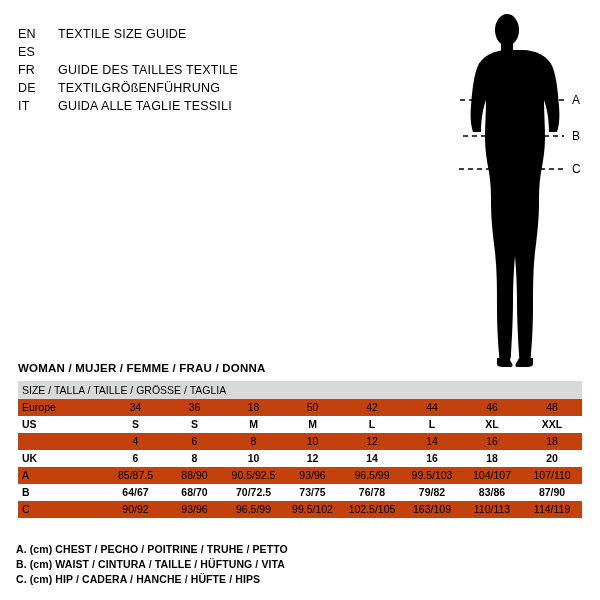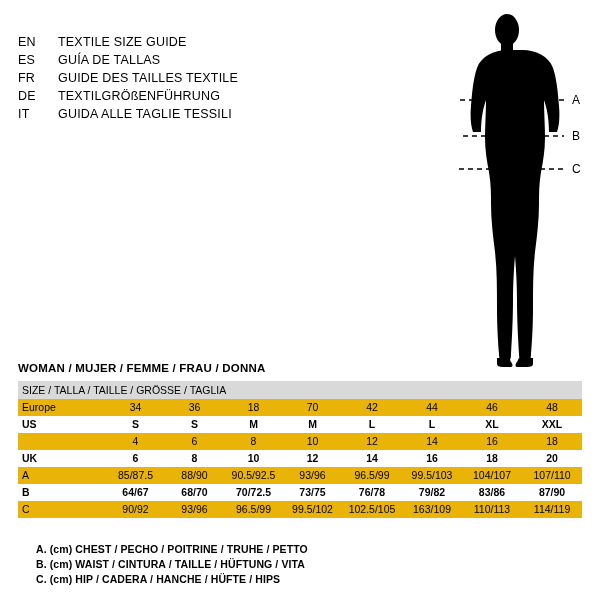--- a/index.html
+++ b/index.html
@@ -36,21 +36,20 @@
     white-space: nowrap;
   }
   .lang-code {
     width: 40px;
     font-size: 12.5px;
     letter-spacing: 0.2px;
   }
   .lang-title {
     font-size: 12.5px;
     letter-spacing: 0.2px;
-    margin-top: 8px;
   }
 
   
   .figure-wrap {
     position: absolute;
     top: 8px;
     left: 435px;
     width: 160px;
     height: 360px;
   }
@@ -108,32 +107,32 @@
   }
   tr.head-row td {
     background: #d9d9d9;
     font-size: 10.5px;
     text-align: left;
     padding-left: 4px;
     height: 16px;
     line-height: 18px;
   }
   tr.shade td {
-    background: #eab308;
+    background: #c2410c;
   }
   tr.plain td {
     background: #ffffff;
     font-weight: bold;
   }
 
   
   .notes {
     position: absolute;
     top: 542px;
-    left: 36px;
+    left: 16px;
     width: 560px;
   }
   .note-line {
     font-size: 10.5px;
     font-weight: bold;
     line-height: 15px;
     letter-spacing: 0.1px;
     white-space: nowrap;
   }
 </style>
@@ -142,21 +141,20 @@
 
 <div class="page">
 
   <div class="lang-block">
     <div class="lang-row">
       <span class="lang-code">EN</span>
       <span class="lang-title">TEXTILE SIZE GUIDE</span>
     </div>
     <div class="lang-row">
       <span class="lang-code">ES</span>
-      <span class="lang-title">GUÍA DE TALLAS</span>
     </div>
     <div class="lang-row">
       <span class="lang-code">FR</span>
       <span class="lang-title">GUIDE DES TAILLES TEXTILE</span>
     </div>
     <div class="lang-row">
       <span class="lang-code">DE</span>
       <span class="lang-title">TEXTILGRÖßENFÜHRUNG</span>
     </div>
     <div class="lang-row">
@@ -249,21 +247,21 @@
       <tbody>
         <tr class="head-row">
           <td colspan="9">SIZE / TALLA / TAILLE / GRÖSSE / TAGLIA</td>
         </tr>
 
         <tr class="shade">
           <td class="rowlabel">Europe</td>
           <td>34</td>
           <td>36</td>
           <td>18</td>
-          <td>70</td>
+          <td>50</td>
           <td>42</td>
           <td>44</td>
           <td>46</td>
           <td>48</td>
         </tr>
 
         <tr class="plain">
           <td class="rowlabel">US</td>
           <td>S</td>
           <td>S</td>

